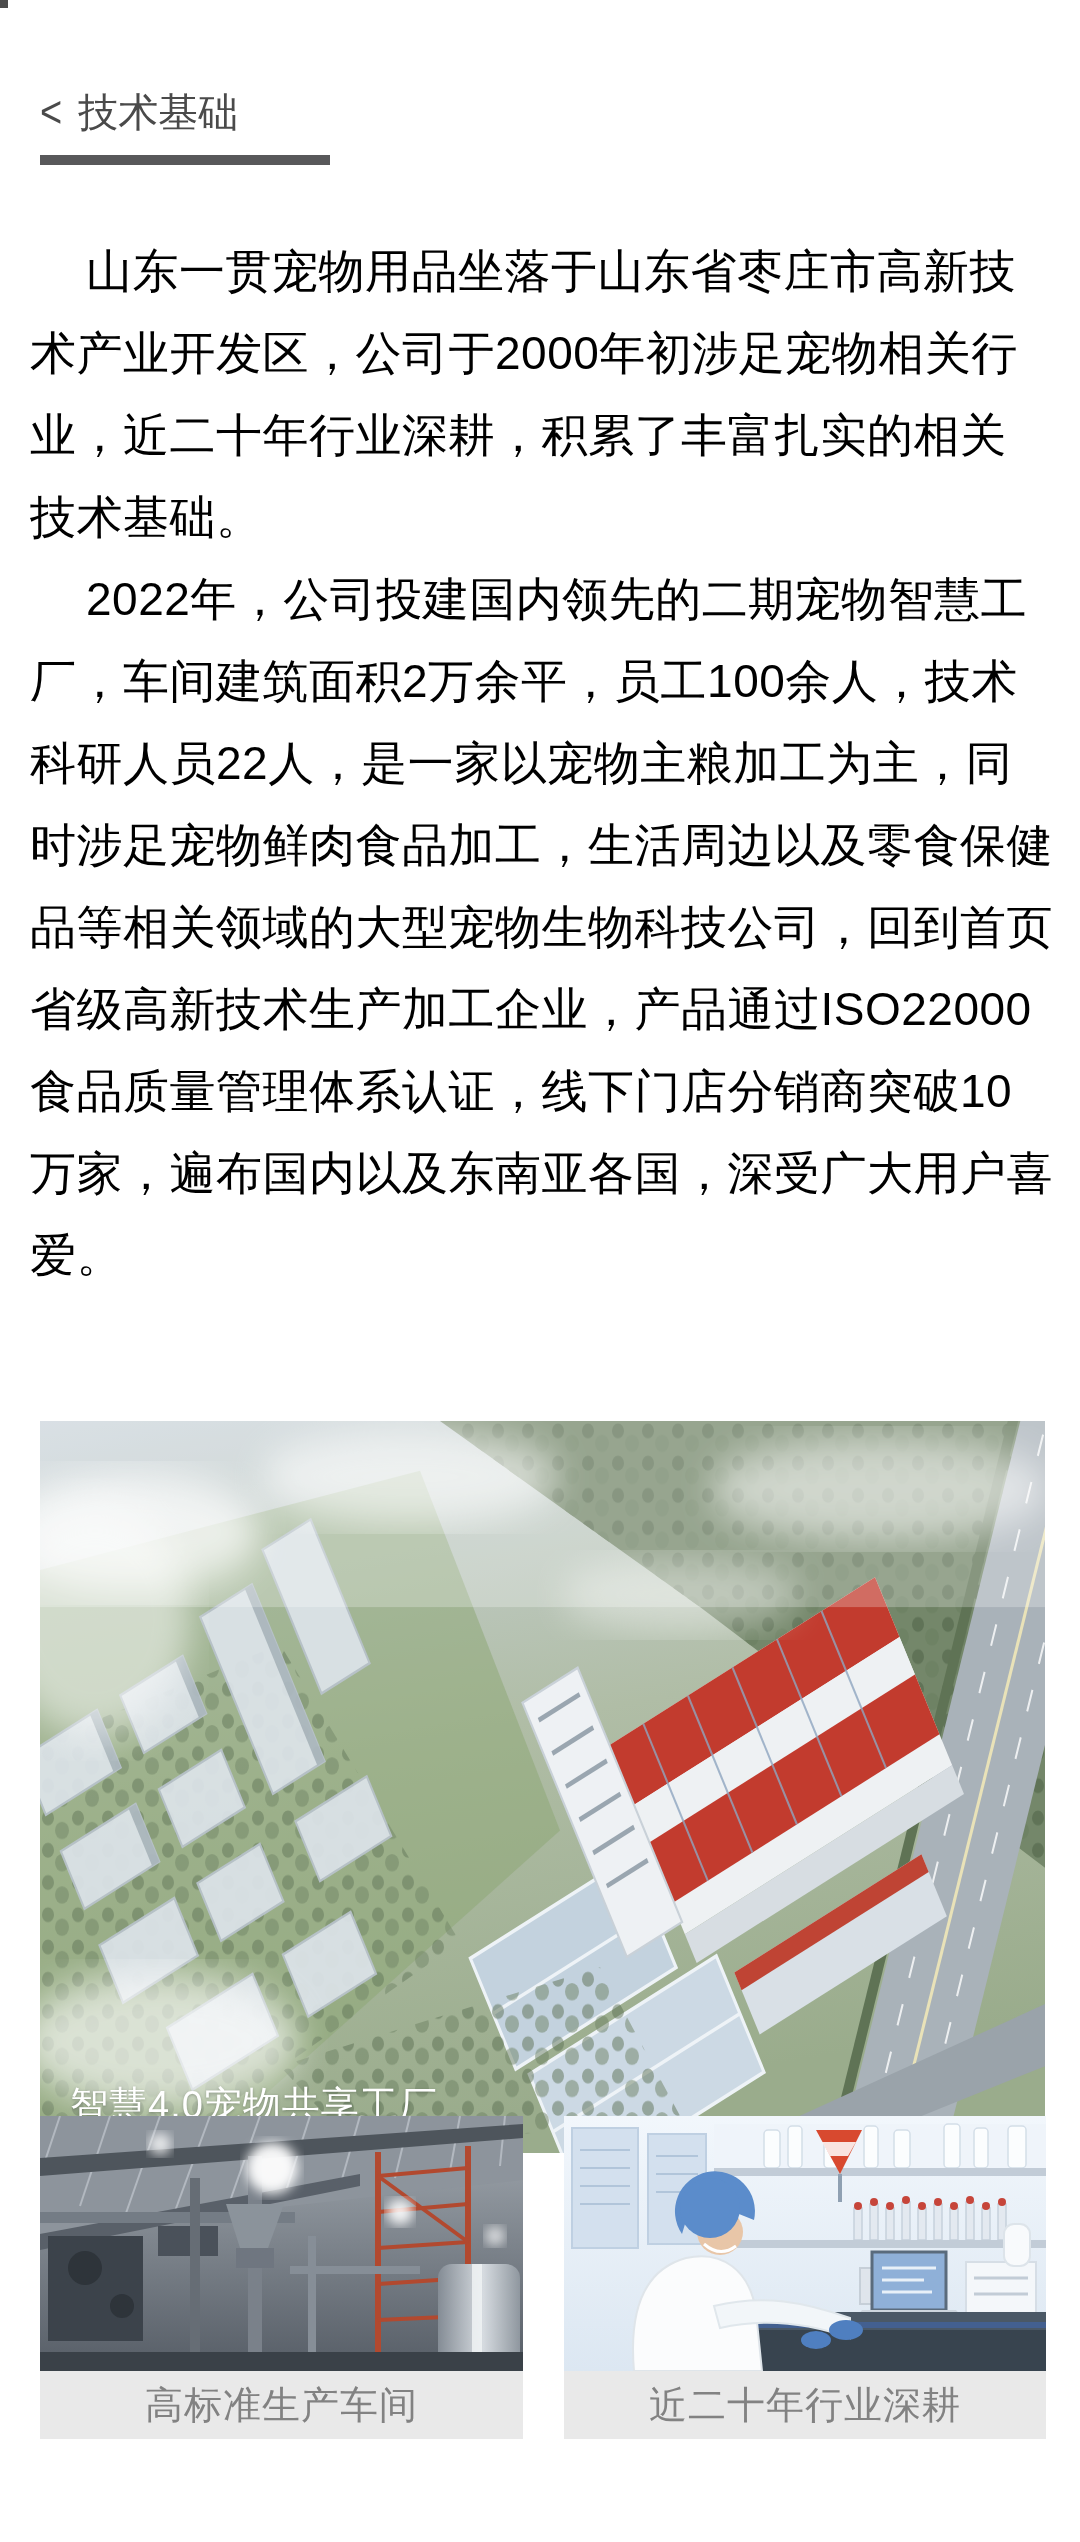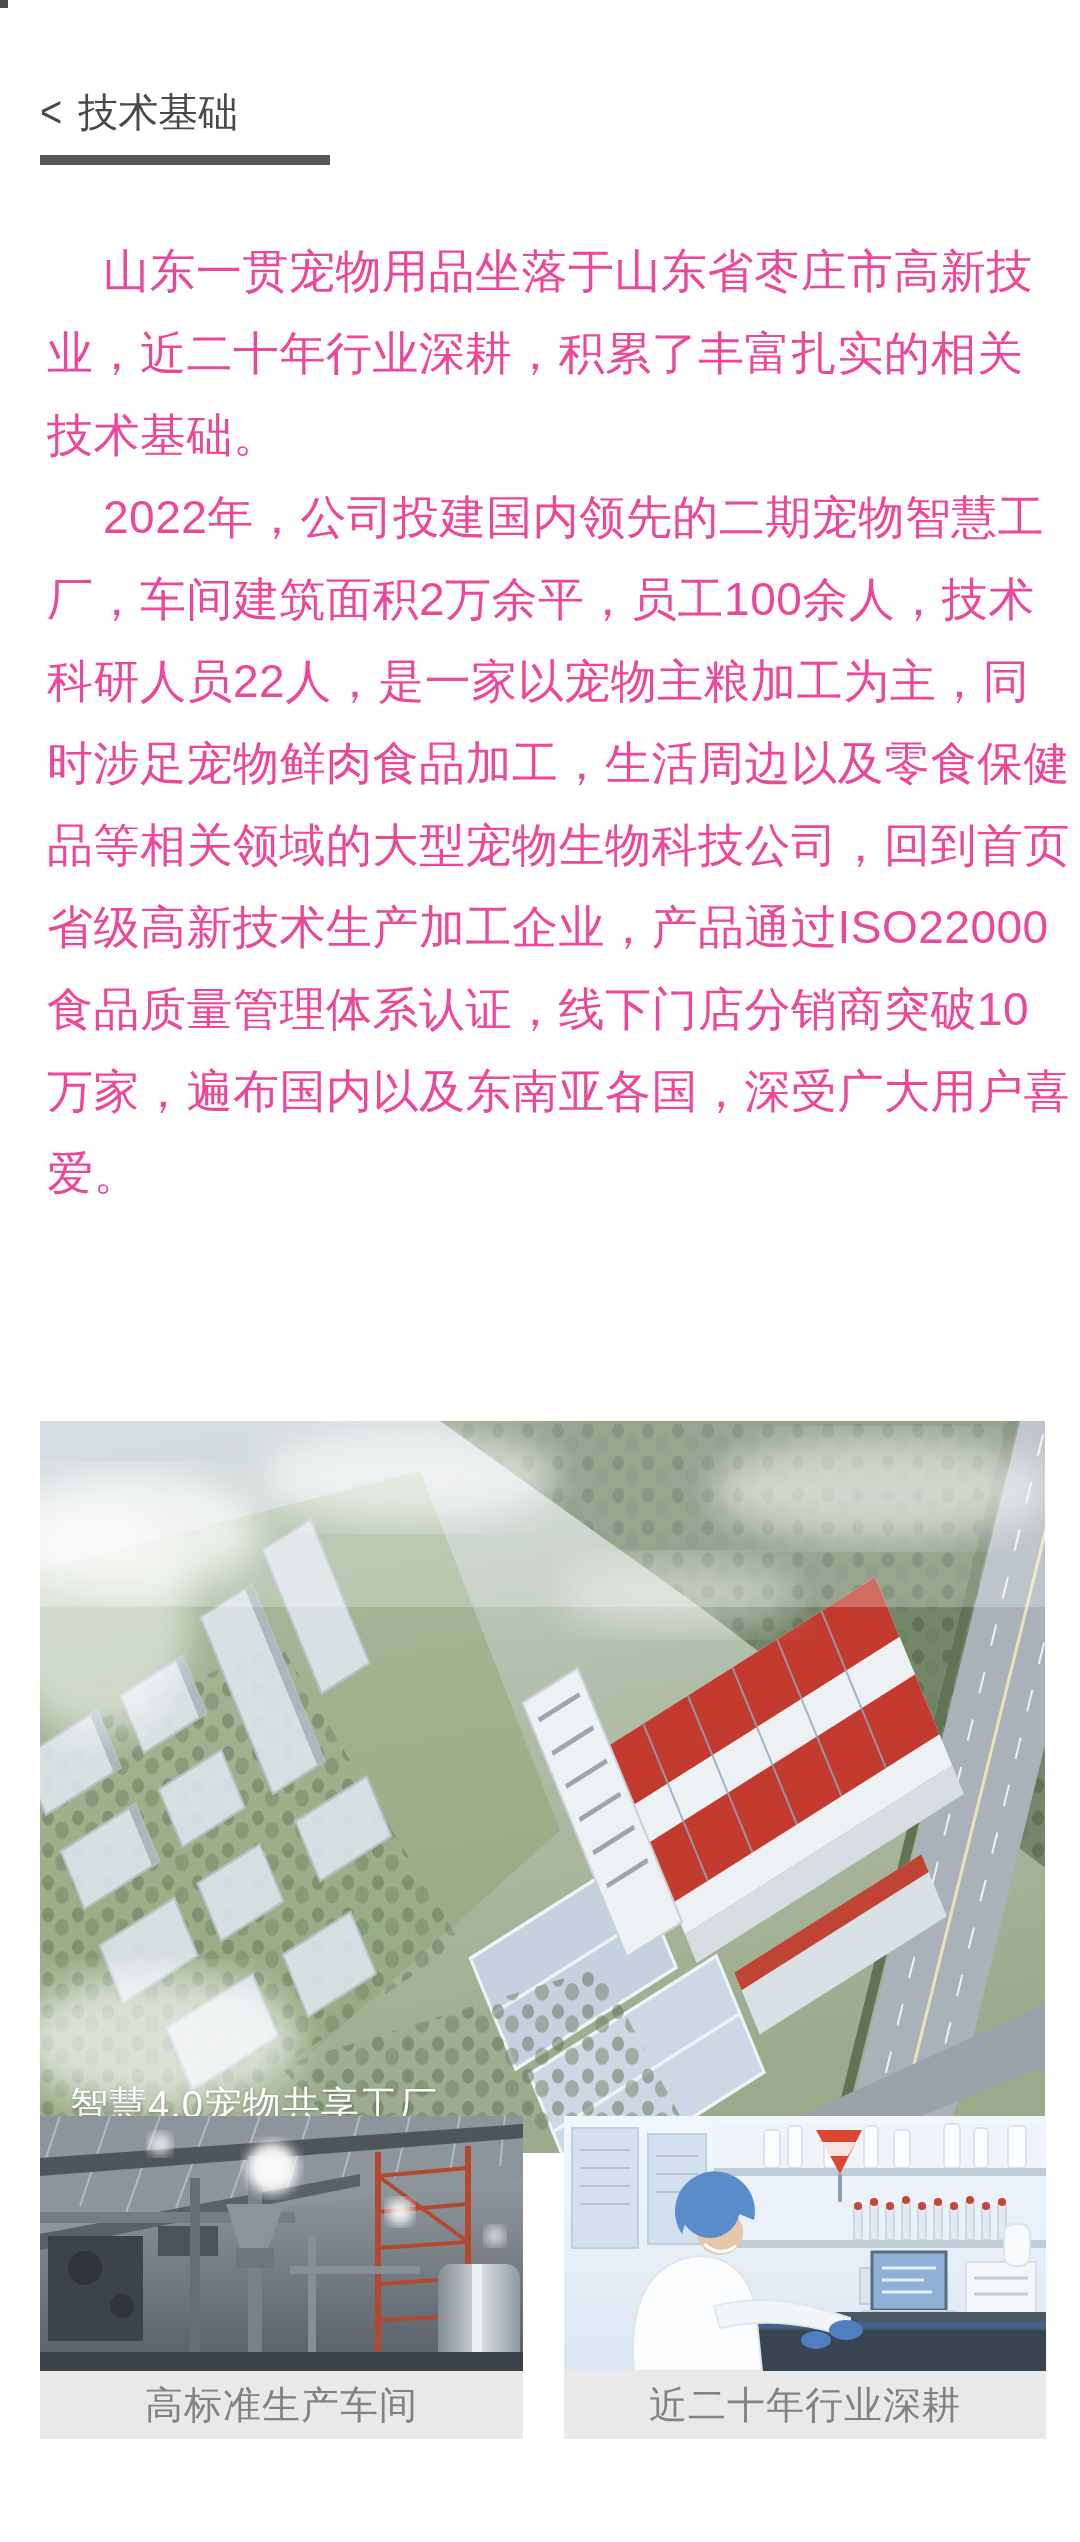--- a/index.html
+++ b/index.html
@@ -12,21 +12,21 @@
 
   
   .back-nav{
     position:absolute;left:40px;top:88px;display:flex;align-items:center;gap:16px;
     font-size:40px;line-height:48px;color:#4a4a4a;cursor:pointer;
   }
   .back-nav .chev{font-size:38px;color:#4a4a4a;transform:scaleY(1.15);display:inline-block;}
   .title-underline{position:absolute;left:40px;top:155px;width:290px;height:10px;background:#58585a;}
 
   
-  .article{position:absolute;left:47px;top:230px;width:993px;color:#ec4899;}
+  .article{position:absolute;left:30px;top:230px;width:993px;color:#000000;}
   .text-line{
     font-size:46px;line-height:82px;height:82px;white-space:nowrap;
     letter-spacing:0.5px;
   }
   .text-line.indent{padding-left:56px;}
 
   
   .figure-main{position:absolute;left:40px;top:1421px;width:1005px;height:732px;overflow:hidden;}
   .figure-main svg{display:block;width:100%;height:100%;}
   .photo-caption{
@@ -51,20 +51,21 @@
   <div class="corner-artifact"></div>
 
   <div class="back-nav">
     <span class="chev">&lt;</span>
     <span>技术基础</span>
   </div>
   <div class="title-underline"></div>
 
   <div class="article">
     <div class="text-line indent">山东一贯宠物用品坐落于山东省枣庄市高新技</div>
+    <div class="text-line">术产业开发区，公司于2000年初涉足宠物相关行</div>
     <div class="text-line">业，近二十年行业深耕，积累了丰富扎实的相关</div>
     <div class="text-line">技术基础。</div>
     <div class="text-line indent">2022年，公司投建国内领先的二期宠物智慧工</div>
     <div class="text-line">厂，车间建筑面积2万余平，员工100余人，技术</div>
     <div class="text-line">科研人员22人，是一家以宠物主粮加工为主，同</div>
     <div class="text-line">时涉足宠物鲜肉食品加工，生活周边以及零食保健</div>
     <div class="text-line">品等相关领域的大型宠物生物科技公司，回到首页</div>
     <div class="text-line">省级高新技术生产加工企业，产品通过ISO22000</div>
     <div class="text-line">食品质量管理体系认证，线下门店分销商突破10</div>
     <div class="text-line">万家，遍布国内以及东南亚各国，深受广大用户喜</div>

